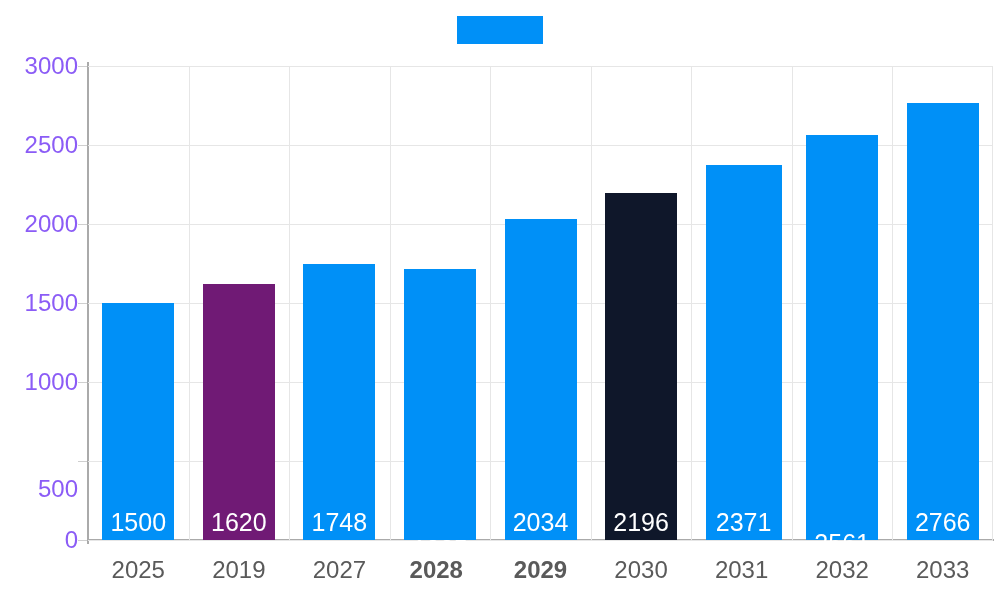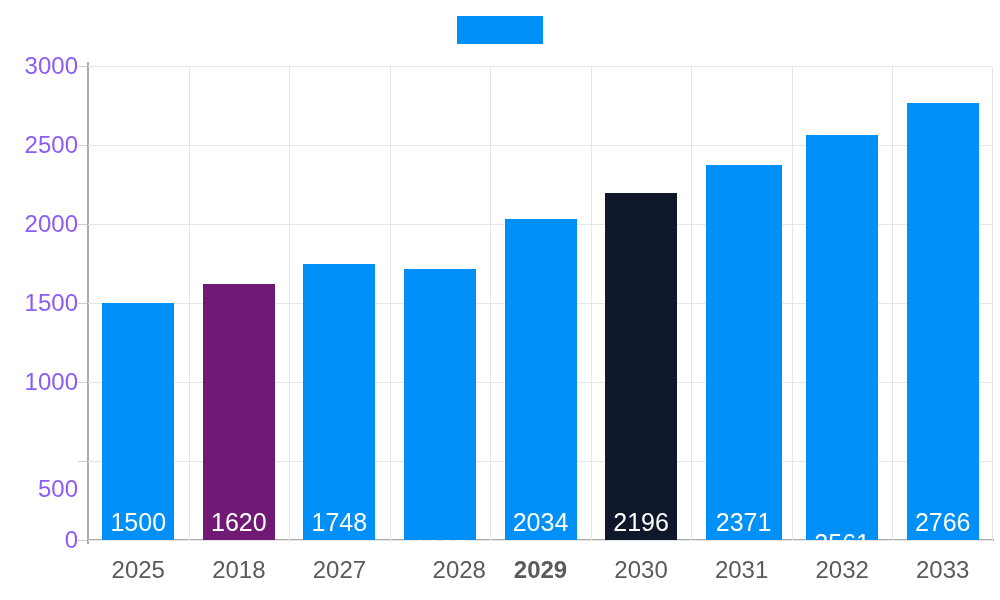--- a/index.html
+++ b/index.html
@@ -206,23 +206,23 @@
       <div class="bar" style="left: 718.167px; width: 72px; height: 404.638px; background: rgb(0, 144, 247);">
         <div class="bar-label" style="top: 394px;">2561</div>
       </div>
       <div class="bar" style="left: 818.722px; width: 72px; height: 437.028px; background: rgb(0, 144, 247);">
         <div class="bar-label" style="top: 405.428px;">2766</div>
       </div>
     </div>
 
   <div id="xtick-wrap">
       <div class="xtick" style="left: 88px; width: 100.556px;">2025</div>
-      <div class="xtick" style="left: 188.556px; width: 100.556px;">2018</div>
+      <div class="xtick" style="left: 188.556px; width: 100.556px;">2019</div>
       <div class="xtick" style="left: 289.111px; width: 100.556px;">2027</div>
-      <div class="xtick" style="left: 409px; width: 100.556px;">2028</div>
+      <div class="xtick" style="left: 386px; width: 100.556px; font-weight: bold;">2028</div>
       <div class="xtick" style="left: 490.222px; width: 100.556px; font-weight: bold;">2029</div>
       <div class="xtick" style="left: 590.778px; width: 100.556px;">2030</div>
       <div class="xtick" style="left: 691.333px; width: 100.556px;">2031</div>
       <div class="xtick" style="left: 791.889px; width: 100.556px;">2032</div>
       <div class="xtick" style="left: 892.444px; width: 100.556px;">2033</div>
     </div>
 
 </div>
 
 </body></html>

